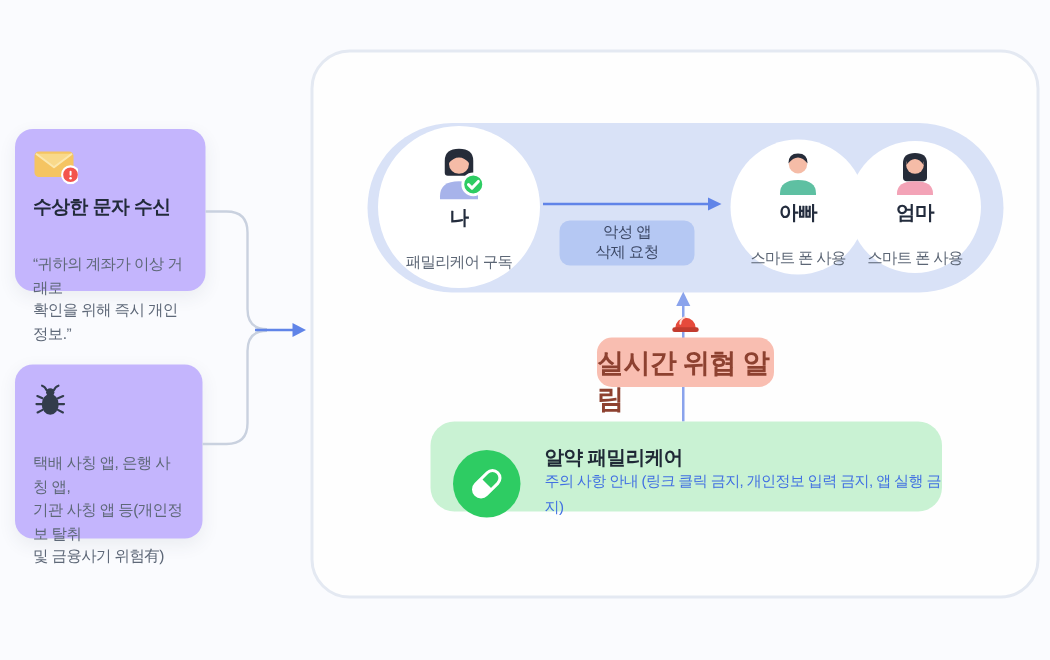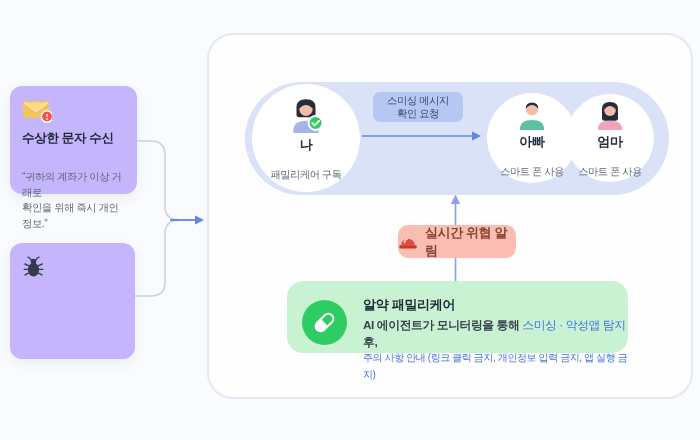--- a/index.html
+++ b/index.html
@@ -50,25 +50,25 @@
     display:flex;flex-direction:column;align-items:center;justify-content:center;
     font-size:10.3px;line-height:13px;color:#3c4865;letter-spacing:-.4px;
   }
   .req1{top:92px;}
   .req2{top:147px;}
 
   .alert-badge{
     position:absolute;left:398px;top:225px;width:118px;height:33px;
     background:#f9beb1;border-radius:10px;z-index:6;
     display:flex;align-items:center;justify-content:center;gap:7px;
-    font-size:13px;font-weight:700;color:#8d4130;letter-spacing:-.4px;
+    font-size:18px;font-weight:700;color:#8d4130;letter-spacing:-.4px;flex-direction:column;
   }
 
   .greenbox{
-    position:absolute;left:287px;top:281px;width:341px;height:72px;
+    position:absolute;left:287px;top:281px;width:341px;height:60px;
     background:#c9f2d3;border-radius:16px;z-index:6;
   }
   .gcircle{
     position:absolute;left:15px;top:19px;width:45px;height:45px;border-radius:50%;
     background:#2ecc63;display:flex;align-items:center;justify-content:center;
   }
   .gtext{position:absolute;left:76px;top:15px;}
   .gtitle{font-size:13px;font-weight:700;color:#1f2936;letter-spacing:-.3px;}
   .gline{font-size:11.8px;line-height:16.5px;margin-top:3px;color:#3a4350;font-weight:700;letter-spacing:-.4px;}
   .gline .blue,.gline2{color:#4170e2;font-weight:500;}
@@ -108,20 +108,25 @@
             <path d="M6.2,15 L2.4,15"></path>
             <path d="M6.7,19 L3.2,20.8"></path>
           <path d="M17.4,11 L21,9.4"></path>
             <path d="M17.8,15 L21.6,15"></path>
             <path d="M17.3,19 L20.8,20.8"></path>
         </g>
         <circle cx="12" cy="6.8" r="2.9" fill="#323c4c"></circle>
         <ellipse cx="12" cy="15.2" rx="5.9" ry="7.2" fill="#323c4c"></ellipse>
       </svg>
     </div>
+    <div class="card-body">
+      <div>택배 사칭 앱, 은행 사칭 앱,</div>
+      <div>기관 사칭 앱 등(개인정보 탈취</div>
+      <div>및 금융사기 위험有)</div>
+    </div>
   </div>
 
   <div class="main"></div>
 
   <div class="pill"></div>
 
   <div class="member member-me">
     <div class="avatar">
       <svg width="38" height="38" viewBox="0 0 36 36">
         <path d="M9,11.5 Q9,4 18,4 Q27,4 27,11.5 L27,19 Q27,21 25,21 L11,21 Q9,21 9,19 Z" fill="#262c39"></path>
@@ -130,23 +135,23 @@
         <path d="M11.5,13 Q11.5,6.6 18,6.6 Q24.5,6.6 24.5,13 Q21.5,9.4 18,9.4 Q14.5,9.4 11.5,13 Z" fill="#262c39"></path>
         <circle cx="27" cy="26.5" r="6.6" fill="#2ecc63" stroke="#ffffff" stroke-width="1.8"></circle>
         <path d="M24,26.6 L26.2,28.8 L30.2,24.6" stroke="#ffffff" stroke-width="1.9" fill="none" stroke-linecap="round" stroke-linejoin="round"></path>
       </svg>
       <span></span>
     </div>
     <div class="mname">나</div>
     <div class="mcap">패밀리케어 구독</div>
   </div>
 
-  <div class="req req1">
-    <div>스미싱 메시지</div>
-    <div>확인 요청</div>
+  <div class="req req2">
+    <div>악성 앱</div>
+    <div>삭제 요청</div>
   </div>
 
   <div class="member member-dad">
     <div class="avatar">
       <svg width="32" height="32" viewBox="0 0 32 32">
         <path d="M4,31 Q4,22 16,22 Q28,22 28,31 L28,32 L4,32 Z" fill="#5ec0a2"></path>
         <circle cx="16" cy="11.5" r="6.1" fill="#f5bca7"></circle>
         <path d="M9.6,11 Q9.6,4.4 16,4.4 Q22.4,4.4 22.4,11 Q19.4,7 16,7 Q12.6,7 9.6,11 Z" fill="#262c39"></path>
       </svg>
     </div>
@@ -182,21 +187,20 @@
     <div class="gcircle">
       <svg width="27" height="27" viewBox="0 0 26 26">
         <g transform="rotate(-45 13 13)">
           <rect x="3" y="8.2" width="20" height="9.6" rx="4.8" fill="none" stroke="#ffffff" stroke-width="2"></rect>
           <path d="M13,8.2 L8,8.2 A4.8,4.8 0 0 0 8,17.8 L13,17.8 Z" fill="#ffffff"></path>
         </g>
       </svg>
     </div>
     <div class="gtext">
       <div class="gtitle">알약 패밀리케어</div>
-      <div class="gline"><span>AI 에이전트가 모니터링을 통해 </span><span class="blue">스미싱 · 악성앱 탐지</span><span> 후,</span></div>
       <div class="gline2">주의 사항 안내 (링크 클릭 금지, 개인정보 입력 금지, 앱 실행 금지)</div>
     </div>
   </div>
 
   <svg class="overlay">
 
     <path d="M137,141 L151,141 Q165,141 165,155 L165,206 Q165,219.5 178,219.5" fill="none" stroke="#c9d1df" stroke-width="1.6"></path>
     <path d="M135,296 L151,296 Q165,296 165,282 L165,234 Q165,220.5 178,220.5" fill="none" stroke="#c9d1df" stroke-width="1.6"></path>
     <path d="M170,220 L196,220" fill="none" stroke="#6084e8" stroke-width="1.8"></path>
     <polygon points="195,215.4 204,220 195,224.6" fill="#6084e8"></polygon>

